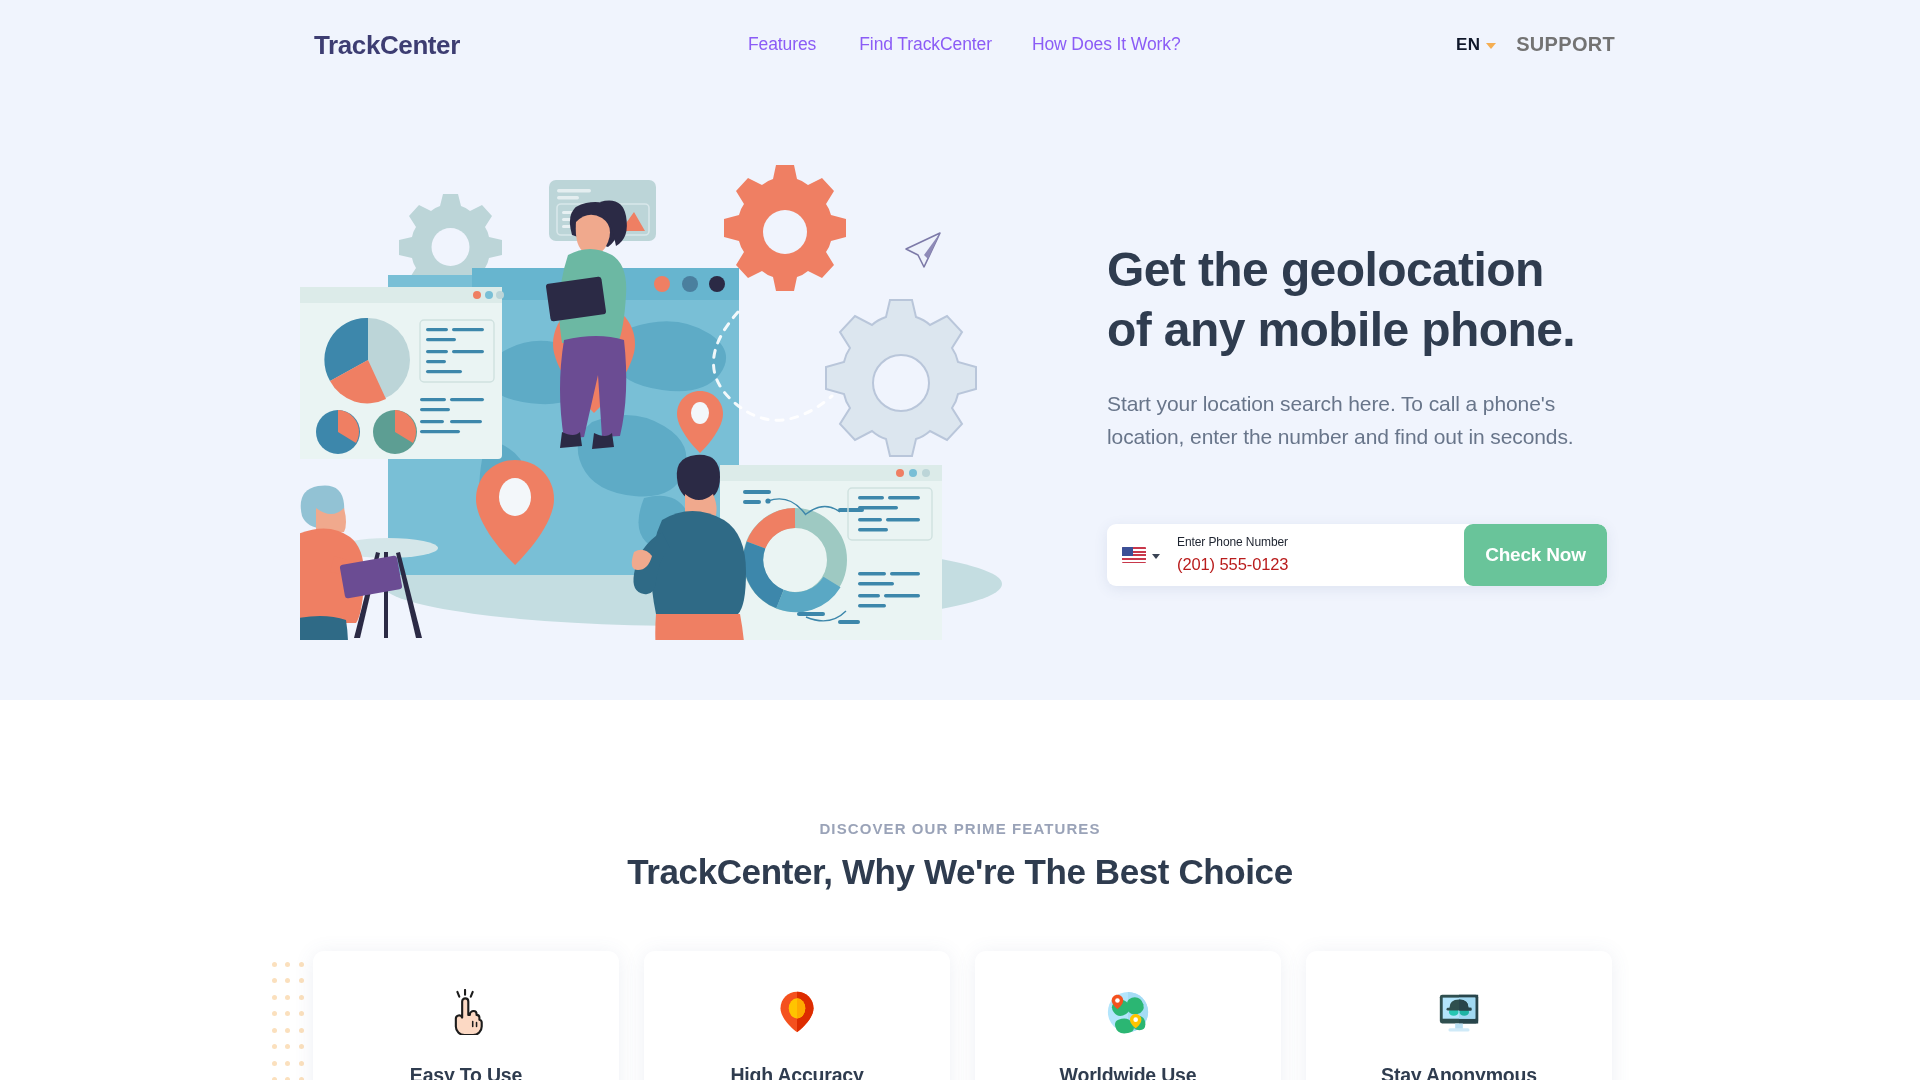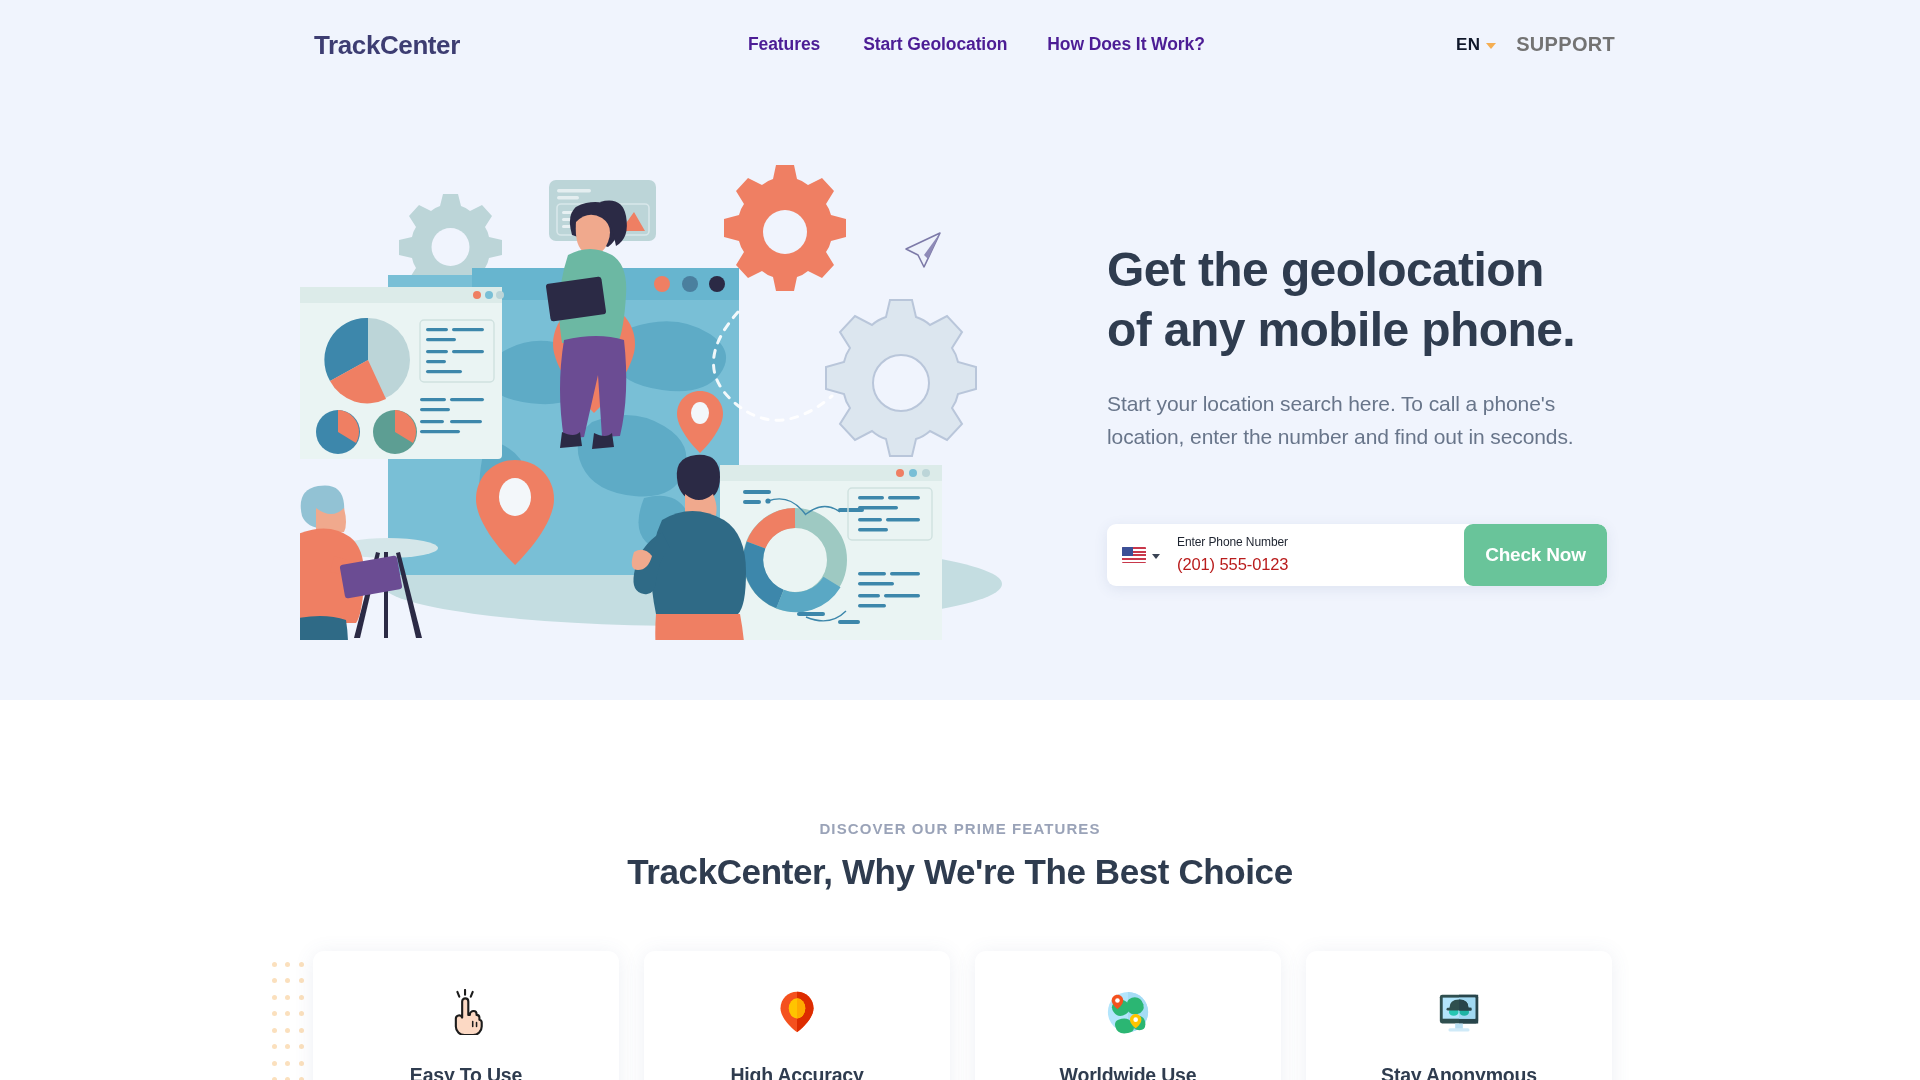--- a/index.html
+++ b/index.html
@@ -43,22 +43,22 @@
   .nav-links {
     position: absolute;
     left: 748px;
     top: 34px;
     display: flex;
     gap: 0px;
     align-items: center;
   }
   .nav-link {
     font-size: 17.5px;
-    font-weight: 700;
-    color: #4c1d95;
+    font-weight: 400;
+    color: #8b5cf6;
     letter-spacing: -0.1px;
     text-decoration: none;
     white-space: nowrap;
     cursor: pointer;
   }
   .nav-link.n1 { margin-right: 43px; }
   .nav-link.n2 { margin-right: 40px; }
 
   .header-right {
     position: absolute;
@@ -300,21 +300,21 @@
 </head>
 <body>
 
 <section class="hero-section">
 
   <header class="site-header">
     <div class="logo">TrackCenter</div>
 
     <nav class="nav-links">
       <a class="nav-link n1">Features</a>
-      <a class="nav-link n2">Start Geolocation</a>
+      <a class="nav-link n2">Find TrackCenter</a>
       <a class="nav-link n3">How Does It Work?</a>
     </nav>
 
     <div class="header-right">
       <div class="lang-switch">
         <span class="lang-label">EN</span>
         <span class="caret-down"></span>
       </div>
       <a class="support-link">SUPPORT</a>
     </div>

